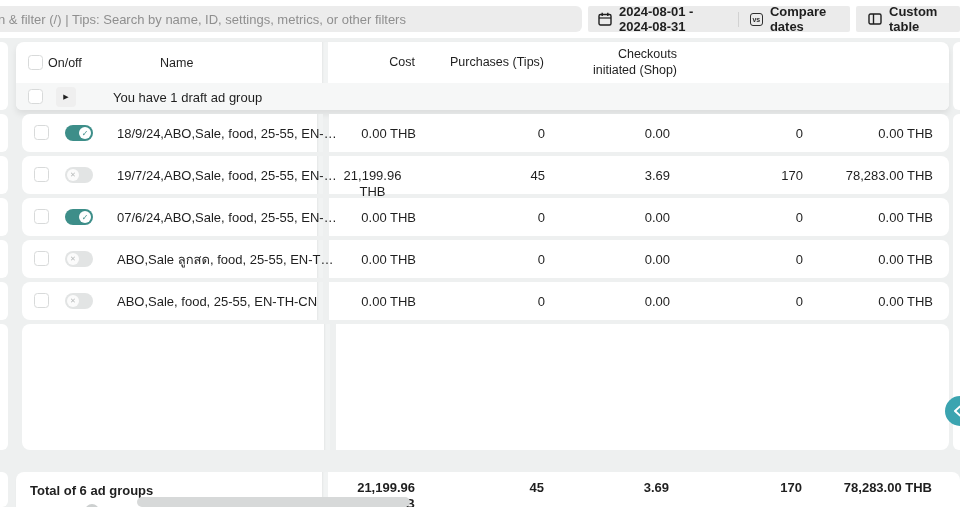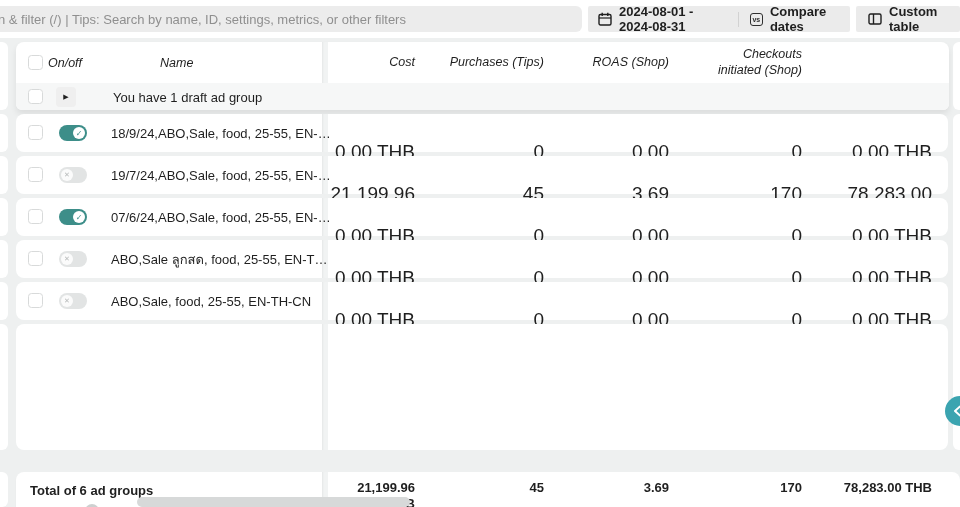--- a/index.html
+++ b/index.html
@@ -22,21 +22,21 @@
   .content-bg { position:absolute; left:0; top:38px; width:960px; height:469px; background:#eef0f0; }
 
   
   .card { position:absolute; background:#ffffff; border-radius:8px; box-shadow:0 1px 2px rgba(0,0,0,0.03); }
   .split { display:flex; height:100%; }
   .part-left { width:306px; position:relative; height:100%; }
   .vgap { width:6px; background:#f1f3f3; box-shadow:inset 2px 0 2px -1px rgba(0,0,0,0.05); }
   .part-right { width:620px; display:flex; height:100%; }
 
   .header-card { left:16px; top:42px; width:933px; height:68px; box-shadow:0 4px 6px rgba(0,0,0,0.08); border-radius:8px 8px 6px 6px; }
-  .header-row { height:41px;font-style:italic; }
+  .header-row { height:41px; }
   .draft-row { height:27px; background:#f6f7f7; border-radius:0 0 6px 6px; overflow:hidden; }
   .draft-row .part-left { width:306px; }
   .draft-row .vgap, .draft-row .part-right { background:#f6f7f7; box-shadow:none; }
 
   .hdr-label { font-size:12.5px; color:#1f1f1f; }
   .col-onoff { position:absolute; left:32px; top:14px; }
   .col-name  { position:absolute; left:100px; top:14px;margin-left:44px; }
 
   .mcol { display:flex; align-items:center; justify-content:flex-end; padding-right:16px;
           text-align:right; font-size:12.5px; line-height:1.25; }
@@ -46,24 +46,24 @@
     background:#fff; border:1.5px solid #d8dada; border-radius:3.5px; }
   .hdr-checkbox { top:13px; margin-top:0; }
 
   .expander { position:absolute; left:40px; top:50%; margin-top:-10px; width:20px; height:20px;
     background:#efefef; border-radius:4px; display:flex; align-items:center; justify-content:center;
     font-size:7px; color:#1f1f1f; }
   .draft-text { position:absolute; left:85px; top:50%; transform:translateY(-50%); font-size:13px;margin-left:12px; }
 
   
   .row { position:absolute; left:16px; width:933px; height:38px; }
-  .row .part-left, .row .part-right { background:#fff; }
+  .row .part-left, .row .part-right { background:#fff;margin-left:6px; }
   .row .part-left { border-radius:8px 0 0 8px; }
   .row .part-right { border-radius:0 8px 8px 0; }
-  .row .part-right .mcol { align-items:flex-start; padding-top:26px; font-size:19px; }
+  .row .part-right .mcol { align-items:flex-start; padding-top:12px; font-size:13px;text-align:center; }
   .row-name { position:absolute; left:95px; top:50%; transform:translateY(-50%); font-size:13px; white-space:nowrap; }
 
   .toggle { position:absolute; left:43px; top:50%; margin-top:-8px; width:28px; height:16px; border-radius:9px; }
   .toggle .knob { position:absolute; top:2px; width:12px; height:12px; border-radius:50%; background:#fff;
     display:flex; align-items:center; justify-content:center; font-size:8px; }
   .toggle.on  { background:#3d8e89; }
   .toggle.on  .knob { right:2px; }
   .toggle.on  .knob::after { content:"✓"; color:#3d8e89; font-size:8px; }
   .toggle.off { background:#e2e4e4; }
   .toggle.off .knob { left:2px; background:#fbfbfb; }
@@ -145,21 +145,20 @@
   <div class="header-row split">
     <div class="part-left">
       <span class="checkbox hdr-checkbox"></span>
       <span class="hdr-label col-onoff">On/off</span>
       <span class="hdr-label col-name">Name</span>
     </div>
     <div class="vgap"></div>
     <div class="part-right">
       <div class="mcol c1 hdr-label">Cost</div>
       <div class="mcol c2 hdr-label">Purchases (Tips)</div>
-      <div class="mcol c3 hdr-label">ROAS (Shop)</div>
       <div class="mcol c4 hdr-label">
         <span><span>Checkouts</span><br>
         <span>initiated (Shop)</span></span>
       </div>
     </div>
   </div>
   <div class="draft-row split">
     <div class="part-left">
       <span class="checkbox"></span>
       <span class="expander">▶</span>

